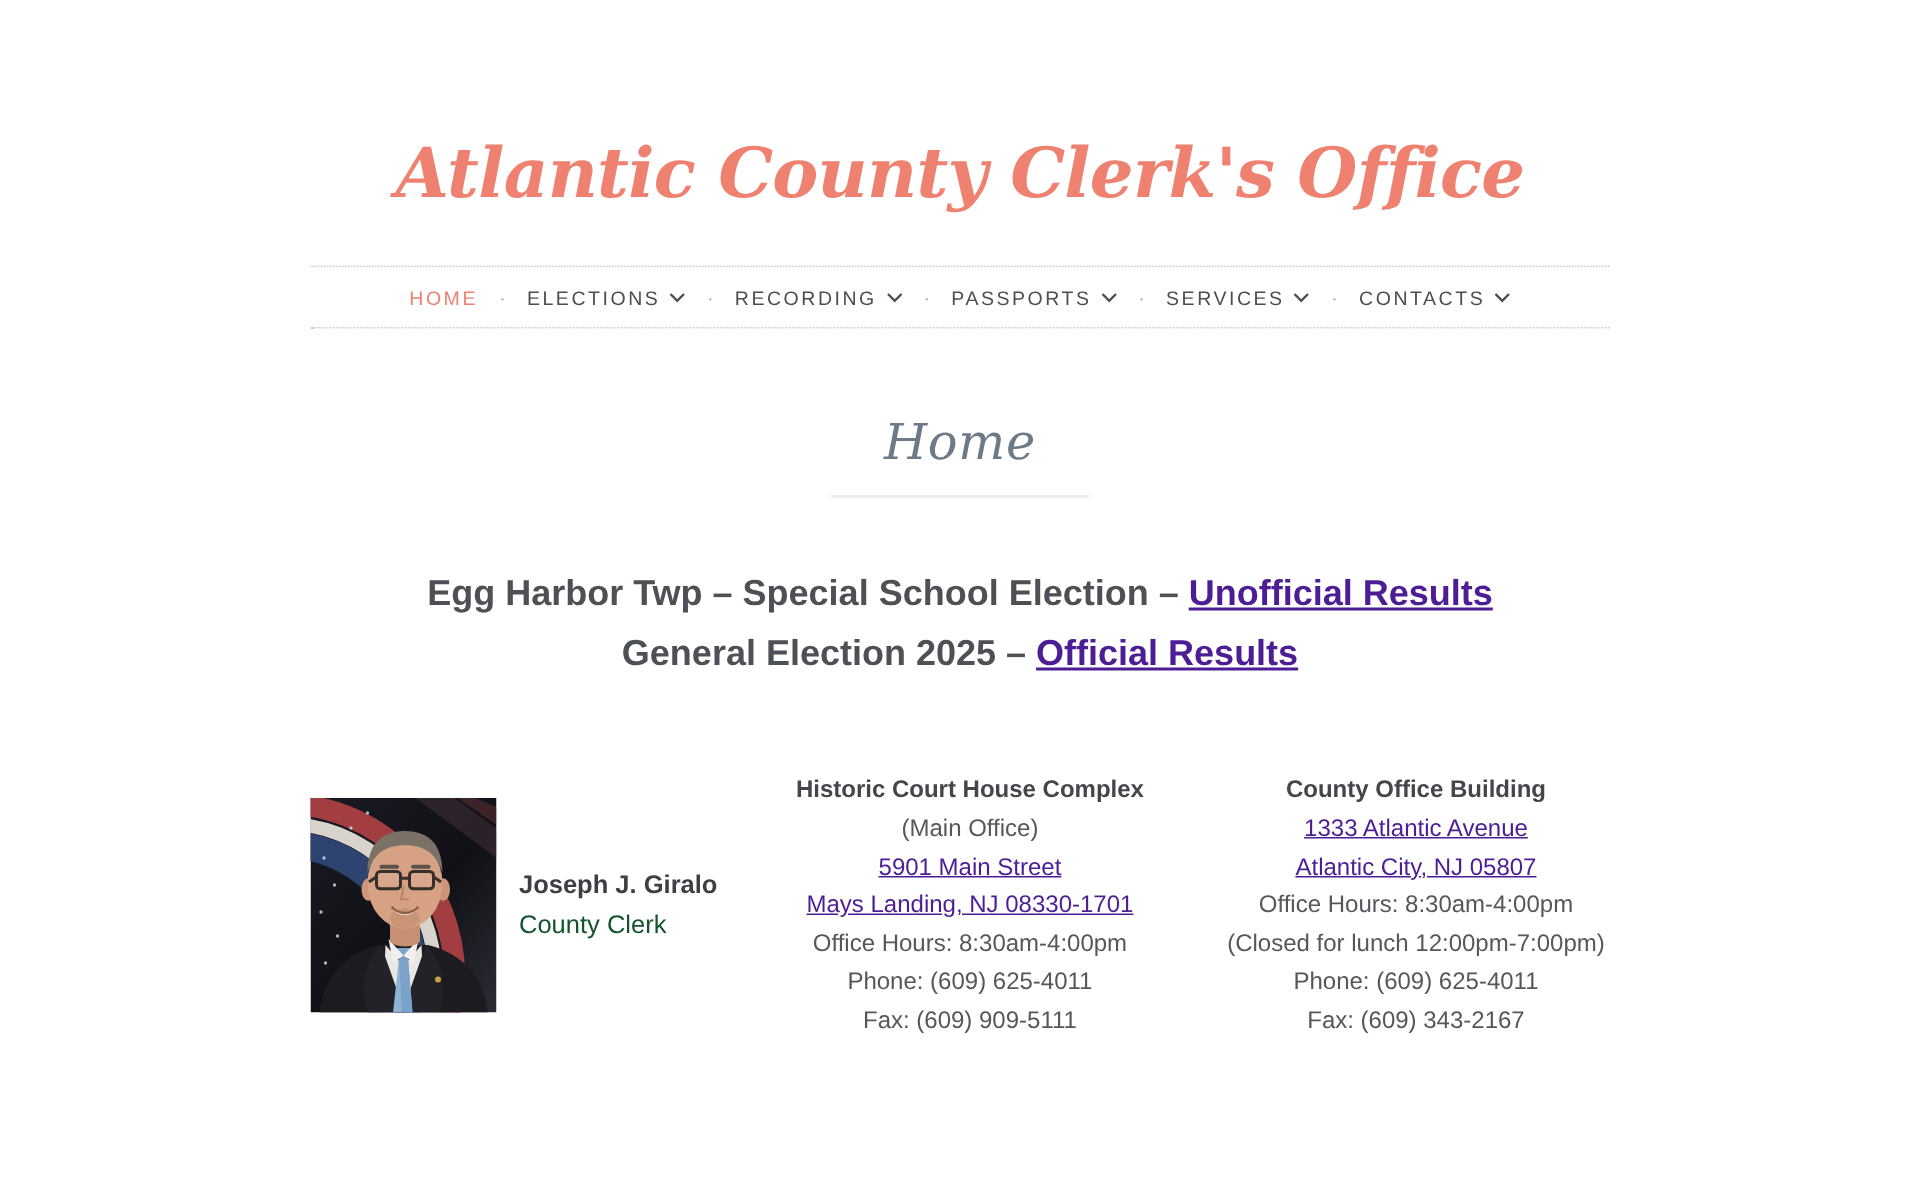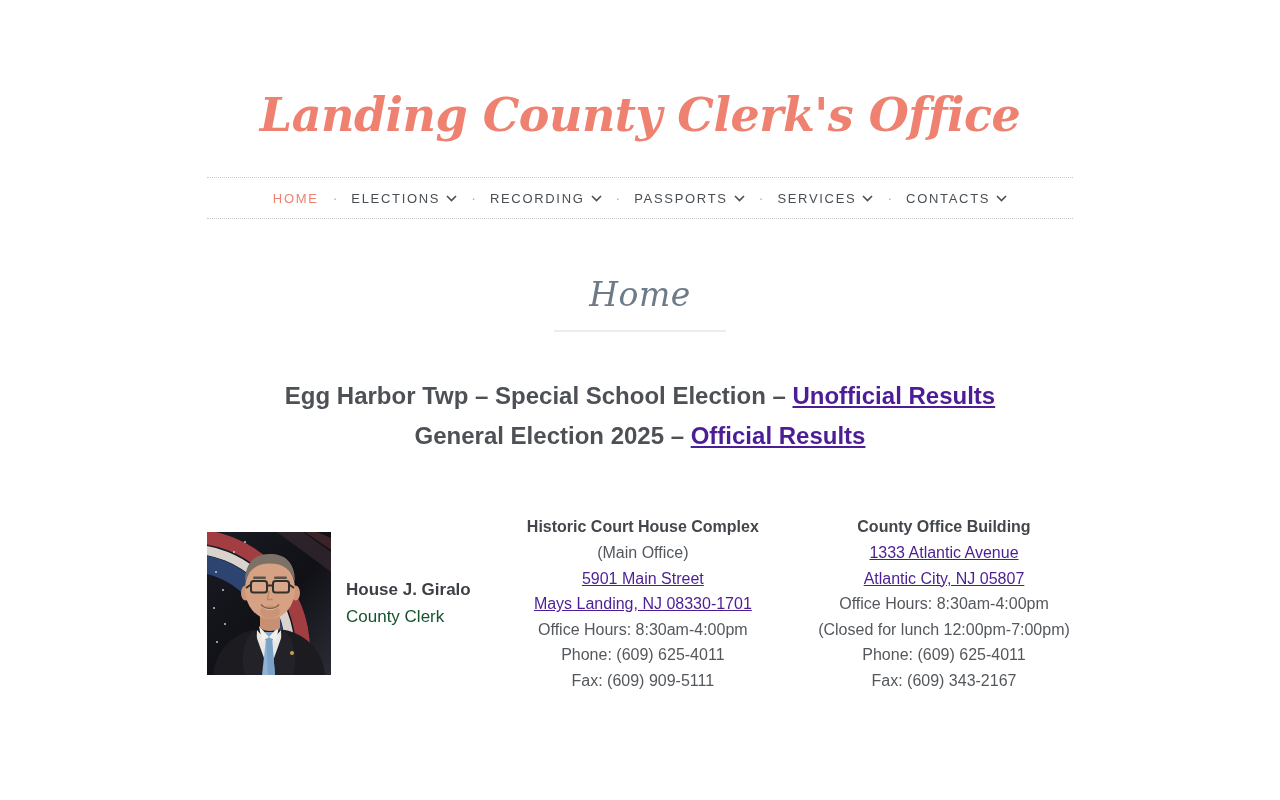--- a/index.html
+++ b/index.html
@@ -122,21 +122,21 @@
     line-height: 1.6;
     color: #54585d;
   }
   .office-name { font-weight: 700; color: #43474c; }
 </style>
 </head>
 <body>
 
 <div class="container">
 
-  <h1 class="site-title">Landing County Clerk's Office</h1>
+  <h1 class="site-title">Atlantic County Clerk's Office</h1>
 
   <nav class="main-nav">
     <a class="nav-link active">HOME</a>
     <span class="sep"></span>
     <a class="nav-link">
       <span>ELECTIONS</span>
       <svg class="chev" width="11" height="7" viewBox="0 0 11 7">
           <path d="M1 1l4.5 4.5L10 1" fill="none" stroke="currentColor" stroke-width="1.6"></path>
         </svg>
     </a>
@@ -232,21 +232,21 @@
             <path d="M60 53.5 L66 53.5" fill="none"></path>
             <path d="M44 52.5 L39 56" fill="none"></path>
             <path d="M82 52.5 L87 56" fill="none"></path>
           </g>
           <path d="M62 59 L60.5 67.5 L65.5 67.5" stroke="#b98563" fill="none" stroke-width="1.4"></path>
           <path d="M54 72.5 C59 78 67 78 72 72.5 L70.5 75 C65.5 79 60.5 79 55.5 75 Z" fill="#efe9e2"></path>
           <path d="M54 72.5 C59 78 67 78 72 72.5" stroke="#8c5f48" stroke-width="1.6" fill="none"></path>
           <circle cx="85" cy="121" r="2" fill="#c9a24a"></circle>
         </svg>
         <div class="clerk-meta">
-          <div class="clerk-name">House J. Giralo</div>
+          <div class="clerk-name">Joseph J. Giralo</div>
           <div class="clerk-title">County Clerk</div>
         </div>
       </div>
 
       <div class="office-col">
         <div class="office-name">Historic Court House Complex</div>
         <div>(Main Office)</div>
         <div><a class="accent-link">5901 Main Street</a></div>
         <div><a class="accent-link">Mays Landing, NJ 08330-1701</a></div>
         <div>Office Hours: 8:30am-4:00pm</div>

